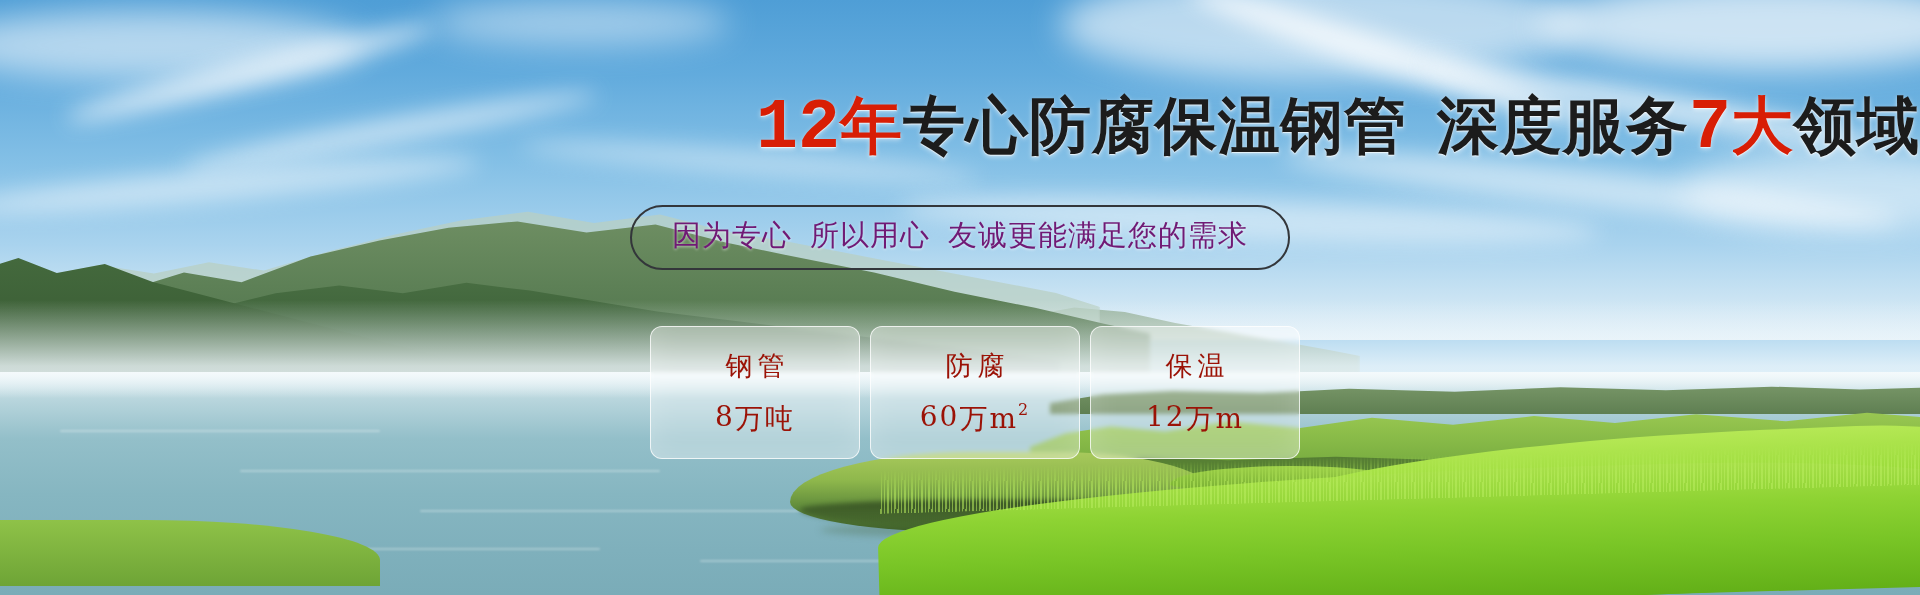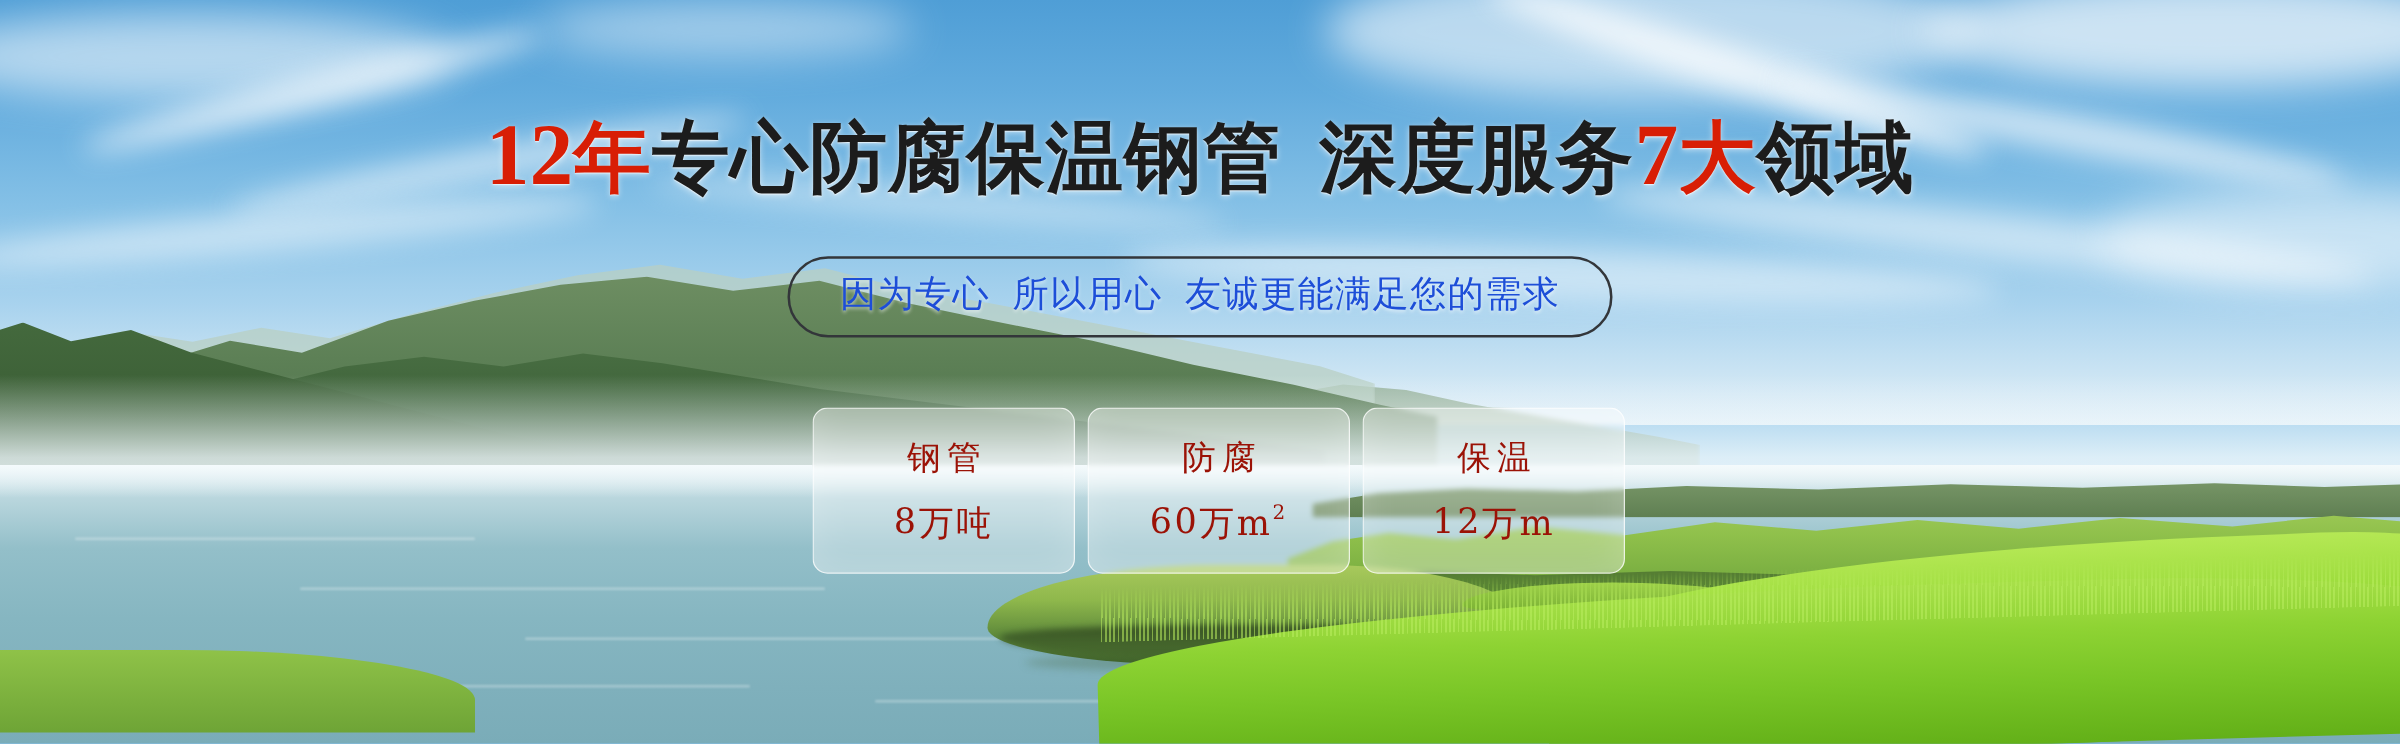--- a/index.html
+++ b/index.html
@@ -167,37 +167,37 @@
   .spit {
     position:absolute; left:1170px; top:466px; width:240px; height:26px;
     background:linear-gradient(180deg,#9ed149 0%, #75ad31 100%);
     border-radius:50% 50% 44% 56% / 70% 66% 34% 30%;
     filter:blur(.5px);
   }
 
   
   .headline {
     position:absolute; left:0; top:84px; width:1920px;
-    text-align:center; white-space:nowrap;
+    text-align:right; white-space:nowrap;
     font-size:62px; font-weight:bold; letter-spacing:1px;
-    font-family:Liberation Serif, serif;
+    font-family:Liberation Mono, monospace;
     color:#1c1c1c;
     text-shadow:0 2px 5px rgba(255,255,255,.55), 0 1px 1px rgba(255,255,255,.7);
   }
   .headline .red { color:#d81e05; }
   .headline .num { font-size:70px; letter-spacing:0; }
   .headline .gap { display:inline-block; width:30px; }
 
   .capsule {
     position:absolute; left:50%; transform:translateX(-50%);
     top:205px;
     padding:9px 40px 12px;
     border:2px solid #33363a;
     border-radius:36px;
-    font-size:29px; letter-spacing:1px; color:#1d4ed8;
+    font-size:29px; letter-spacing:1px; color:#701a75;
     font-family:"DejaVu Sans","Liberation Sans",sans-serif;
     white-space:nowrap;
     background:transparent;
     text-shadow:0 1px 3px rgba(255,255,255,.6);
   }
   .capsule .sp { display:inline-block; width:18px; }
 
   
   .cards {
     position:absolute; left:650px; top:326px;

